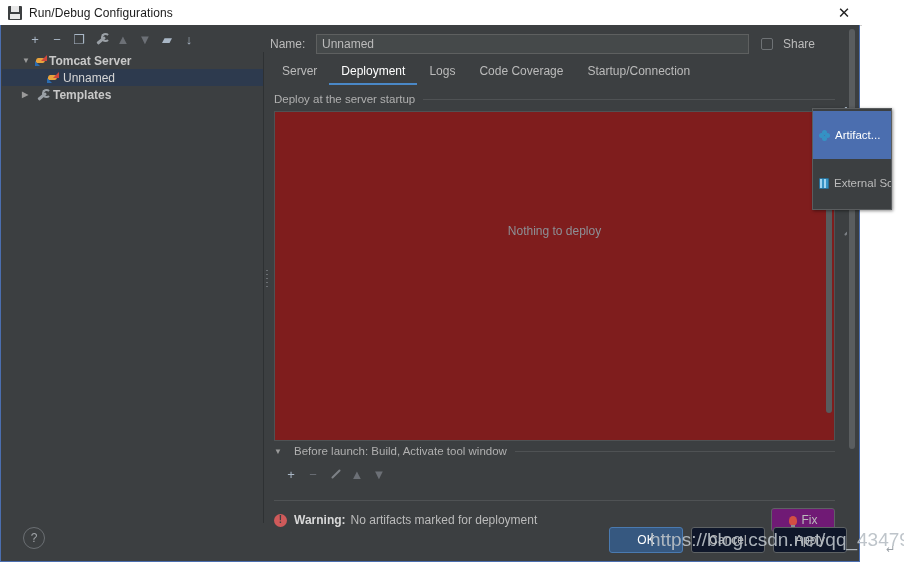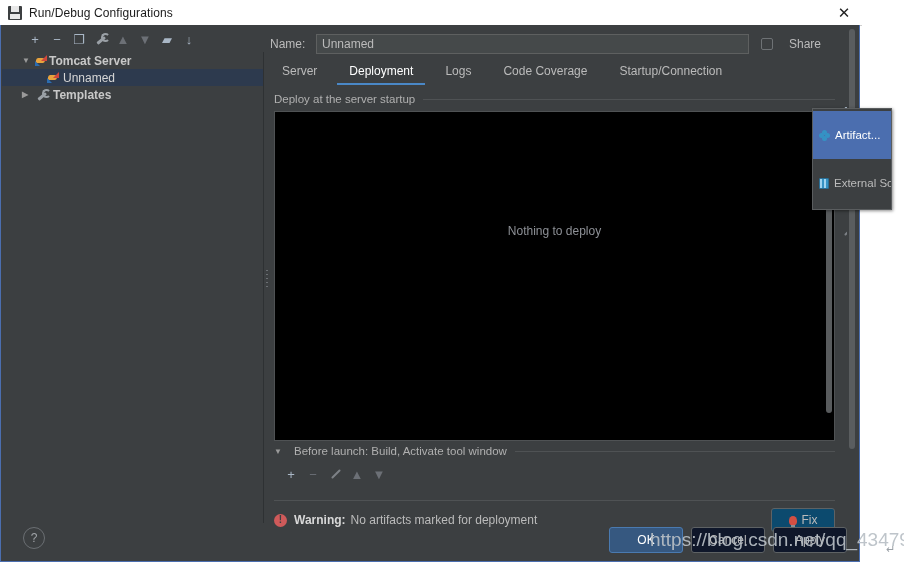--- a/index.html
+++ b/index.html
@@ -140,54 +140,54 @@
   }
   .name-label { font-size: 12px; color: #bbbbbb; width: 46px; }
   .name-input {
     flex: 1; height: 20px; background: #45494a;
     border: 1px solid #5e6060; box-sizing: border-box;
     color: #bbbbbb; font-size: 12px; padding: 0 5px;
     font-family: "Liberation Sans", sans-serif;
     outline: none;
   }
   .share-box {
-    width: 82px; display: flex; align-items: center; gap: 16px;
+    width: 82px; display: flex; align-items: center; gap: 10px;
     padding-left: 12px; flex: none;
   }
   .cb {
     width: 12px; height: 12px; box-sizing: border-box;
     border: 1px solid #6e7275; background: #3c3f41; border-radius: 2px;
   }
   .share-label {
     font-size: 12px; color: #bbbbbb;
     border-bottom: 0px;
   }
 
   .tabs {
     position: absolute; left: 0; top: 36px; height: 24px;
-    display: flex; align-items: flex-end; gap: 8px;
+    display: flex; align-items: flex-end; gap: 0;
   }
   .tab {
     font-size: 12px; color: #bbbbbb; padding: 0 12px 5px 12px;
     border-bottom: 2px solid transparent; white-space: nowrap;
   }
   .tab.active { color: #ffffff; border-bottom-color: #4a88c7; }
 
   .group {
     position: absolute; left: 4px; top: 66px; right: 8px; bottom: 120px;
   }
   .group-title {
     display: flex; align-items: center; gap: 8px;
     font-size: 11.5px; color: #b0b0b0; height: 16px;
   }
   .group-title .rule { flex: 1; height: 1px; background: #4f5254; }
 
   .deploy-box {
     position: absolute; left: 0; top: 20px; right: 0; bottom: 0;
-    border: 1px solid #4f5254; background: #000000; padding-left: 8px;
+    border: 1px solid #4f5254; background: #7f1d1d; padding-left: 8px;
   }
   .empty-text {
     position: absolute; left: 0; right: 0; top: 112px;
     text-align: center; color: #8d9096; font-size: 12px;
   }
   .vtoolbar {
     position: absolute; right: -24px; top: 6px; width: 22px;
     display: flex; flex-direction: column; align-items: center; gap: 10px;
   }
   .vt-ico {
@@ -260,21 +260,21 @@
   .err-ico {
     width: 13px; height: 13px; border-radius: 50%; background: #cf5a5a;
     color: #3c3f41; font-size: 10px; font-weight: bold; flex: none;
     display: flex; align-items: center; justify-content: center;
     margin-right: 7px; line-height: 1;
   }
   .warn-label { font-size: 12px; color: #d8d8d8; font-weight: bold; margin-right: 5px; }
   .warn-text { font-size: 12px; color: #bbbbbb; }
   .fix-btn {
     margin-left: auto; width: 62px; height: 22px;
-    background: #0c4a6e; border: 1px solid #5e6264; border-radius: 3px;
+    background: #701a75; border: 1px solid #5e6264; border-radius: 3px;
     display: flex; align-items: center; justify-content: center; gap: 5px;
     font-size: 12px; color: #bbbbbb;
   }
   .bulb {
     width: 8px; height: 9px; background: #d34f43;
     border-radius: 50% 50% 40% 40%; position: relative; flex: none;
   }
   .bulb:after {
     content: ""; position: absolute; left: 2px; bottom: -2px;
     width: 4px; height: 2px; background: #8a8d90;

